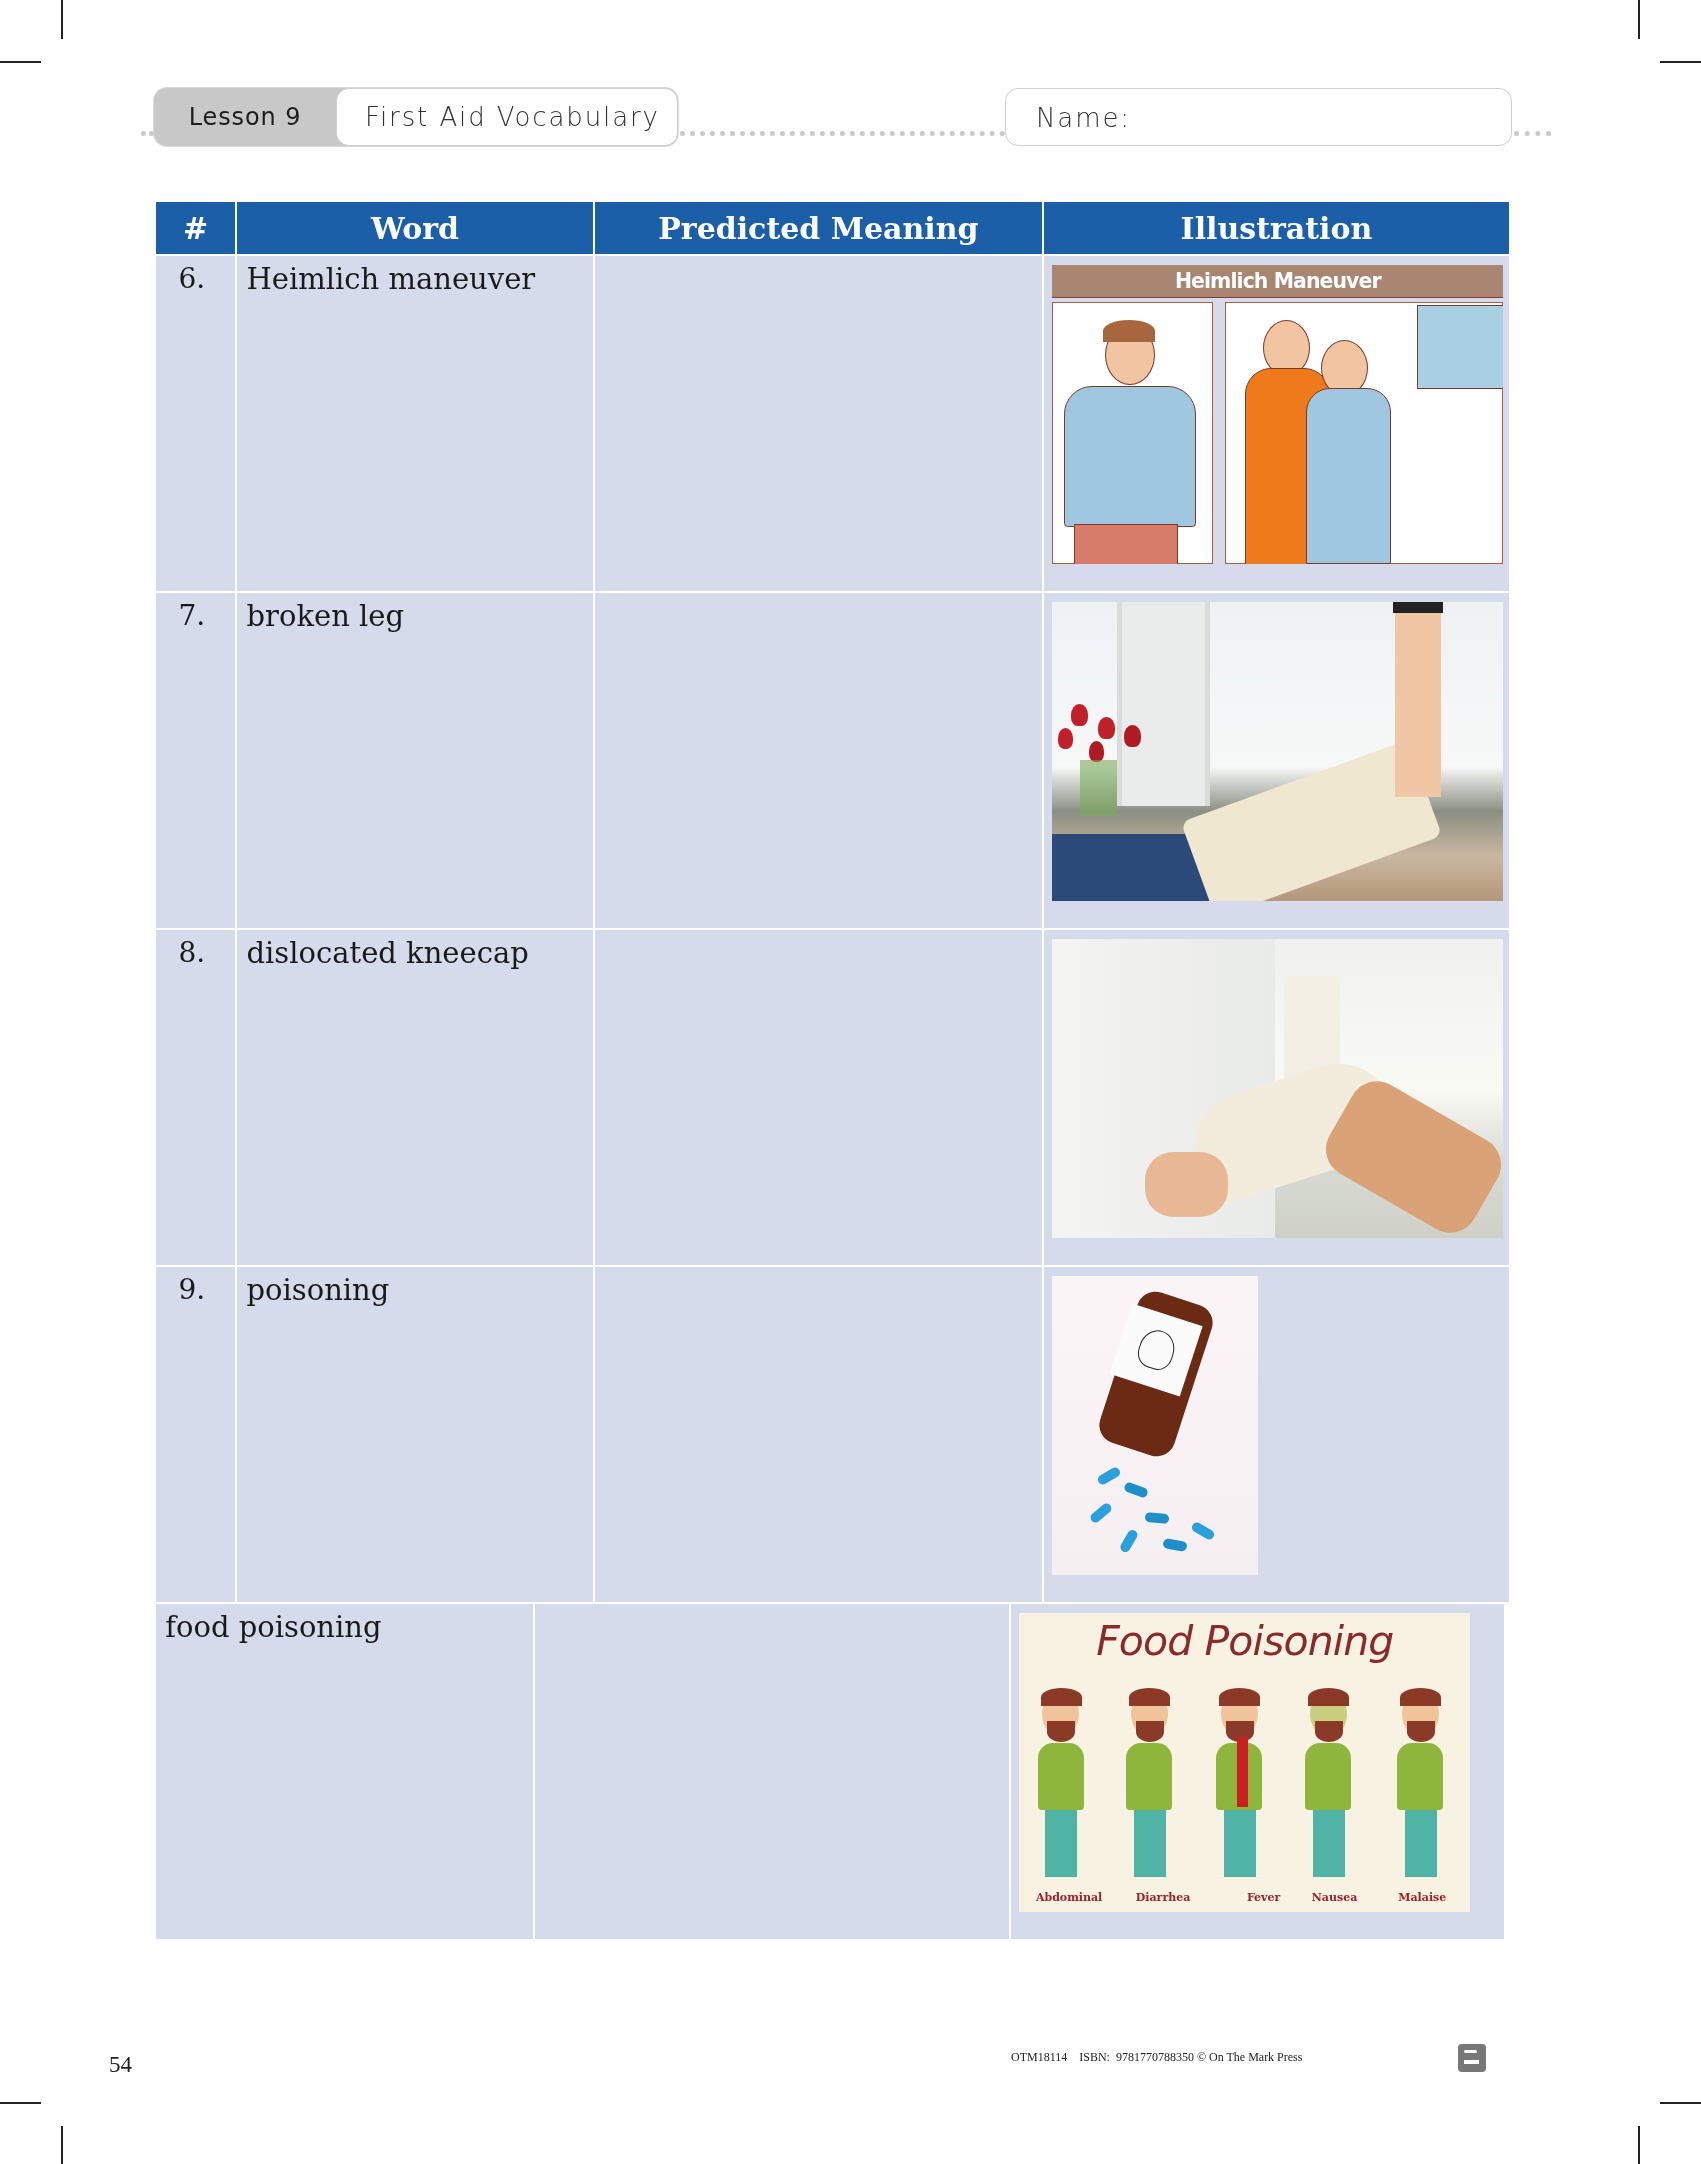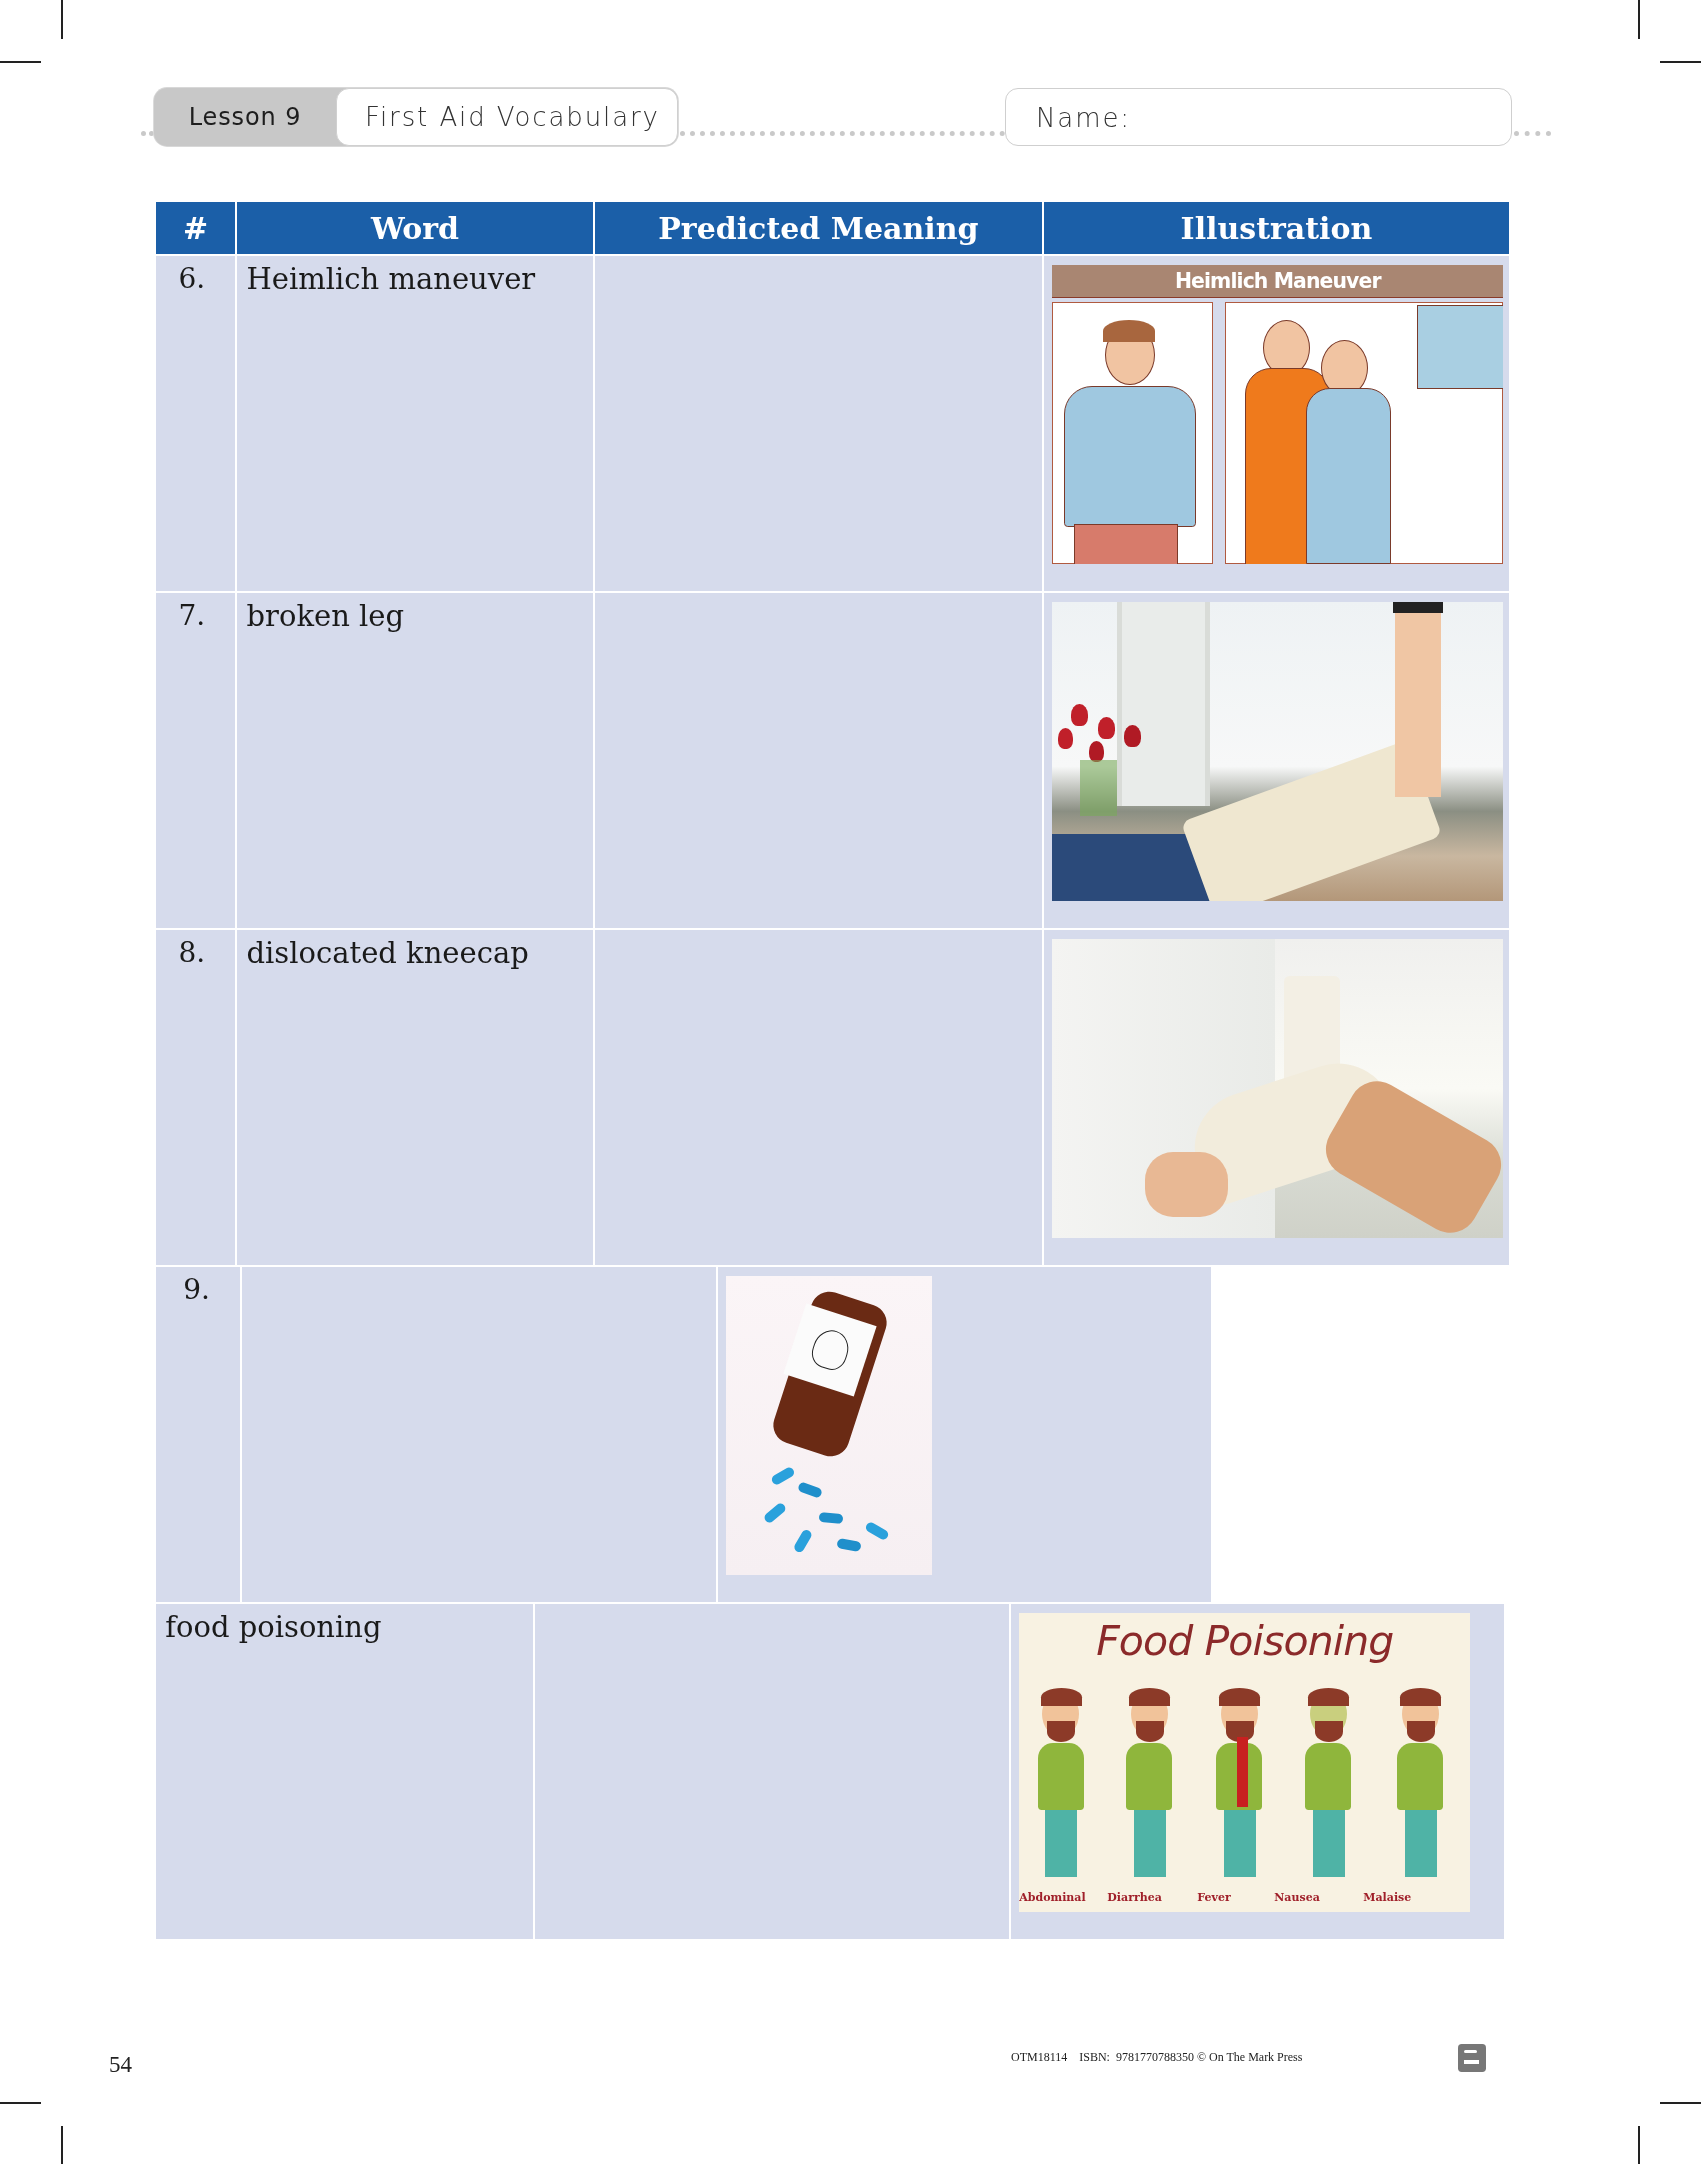--- a/index.html
+++ b/index.html
@@ -29,21 +29,21 @@
   
   .hm-banner { position:absolute; left:0; top:0; width:451px; height:32px; background:#a98672; color:#fff; font-family:"DejaVu Sans", sans-serif; font-weight:bold; font-size:20.4px; display:flex; align-items:center; justify-content:center; letter-spacing:-0.9px; border-bottom:1.9px solid #8a3a2a;}
   .hm-panel { position:absolute; background:#fff; border:1.9px solid #b05a40; box-sizing:border-box; }
   
   .bl { background:linear-gradient(180deg,#eef2f4 0%, #f7f8f8 55%, #8b8f83 70%, #c9b7a0 85%, #b39779 100%); }
   
   .kn { background:linear-gradient(180deg,#f0f0ee 0%, #fafaf5 50%, #d8dbd3 75%, #cfd1c8 100%); }
   .poi { background:linear-gradient(180deg,#fbf5f7 0%, #f6eff2 100%); }
   .fp { background:#f8f2e2; }
   .fp-title { position:absolute; left:0; right:0; top:3.7px; text-align:center; font-family:"DejaVu Sans", sans-serif; font-size:41px; font-style:italic; color:#8b2a2a; letter-spacing:-0.9px; }
-  .fp-label { position:absolute; top:278px; font-family:"DejaVu Serif", serif; font-weight:bold; font-size:11px; color:#a0202a; text-align:left; width:83px; }
+  .fp-label { position:absolute; top:278px; font-family:"DejaVu Serif", serif; font-weight:bold; font-size:11px; color:#a0202a; text-align:right; width:83px; }
 
   .page-num { position:absolute; left:109px; top:2052px; font-size:23px; color:#222; font-family:"Liberation Serif", serif; }
   .footer { position:absolute; left:1011px; top:2050px; font-size:12px; color:#222; font-family:"Liberation Serif", serif; white-space:pre; }
   .footer-icon { position:absolute; left:1458px; top:2044px; width:28px; height:28px; background:#777; border-radius:3.7px; }
   .footer-icon::before { content:""; position:absolute; left:5.6px; top:5.6px; width:13px; height:3.7px; background:#fff; border-radius:1.9px; }
   .footer-icon::after { content:""; position:absolute; left:5.6px; top:16px; width:15px; height:3.7px; background:#fff; }
 </style>
 </head>
 <body>
 
@@ -149,20 +149,23 @@
         <div style="position:absolute;left:278px;top:167px;width:167px;height:102px;background:#d9a277;border-radius:28px;transform:rotate(30deg);"></div>
         <div style="position:absolute;left:93px;top:213px;width:83px;height:65px;background:#e8b894;border-radius:28px;"></div>
       </div>
     </div>
   </div>
 
   <div class="row">
     <div class="td c1">
         <span class="num">9.</span>
       </div>
+    <div class="td c2">
+        <span class="word">poisoning</span>
+      </div>
     <div class="td c3"></div>
     <div class="td c4">
       <div class="illus poi" style="width:206px;">
         <div style="position:absolute;left:65px;top:18.6px;width:78px;height:158px;background:#6a2a14;border-radius:18.6px;transform:rotate(18deg);"></div>
         <div style="position:absolute;left:67px;top:37px;width:74px;height:74px;background:#fbfbfb;transform:rotate(18deg);">
           <div style="position:absolute;left:20.4px;top:16.7px;width:33px;height:37px;border:1.9px solid #222;border-radius:50% 50% 40% 40%;"></div>
         </div>
         <div style="position:absolute;left:45px;top:195px;width:24px;height:10.2px;background:#2aa1dc;border-radius:5.6px;transform:rotate(-30deg);"></div>
         <div style="position:absolute;left:72px;top:209px;width:24px;height:10.2px;background:#1f8fcb;border-radius:5.6px;transform:rotate(20deg);"></div>
         <div style="position:absolute;left:37px;top:232px;width:24px;height:10.2px;background:#2aa1dc;border-radius:5.6px;transform:rotate(-40deg);"></div>

